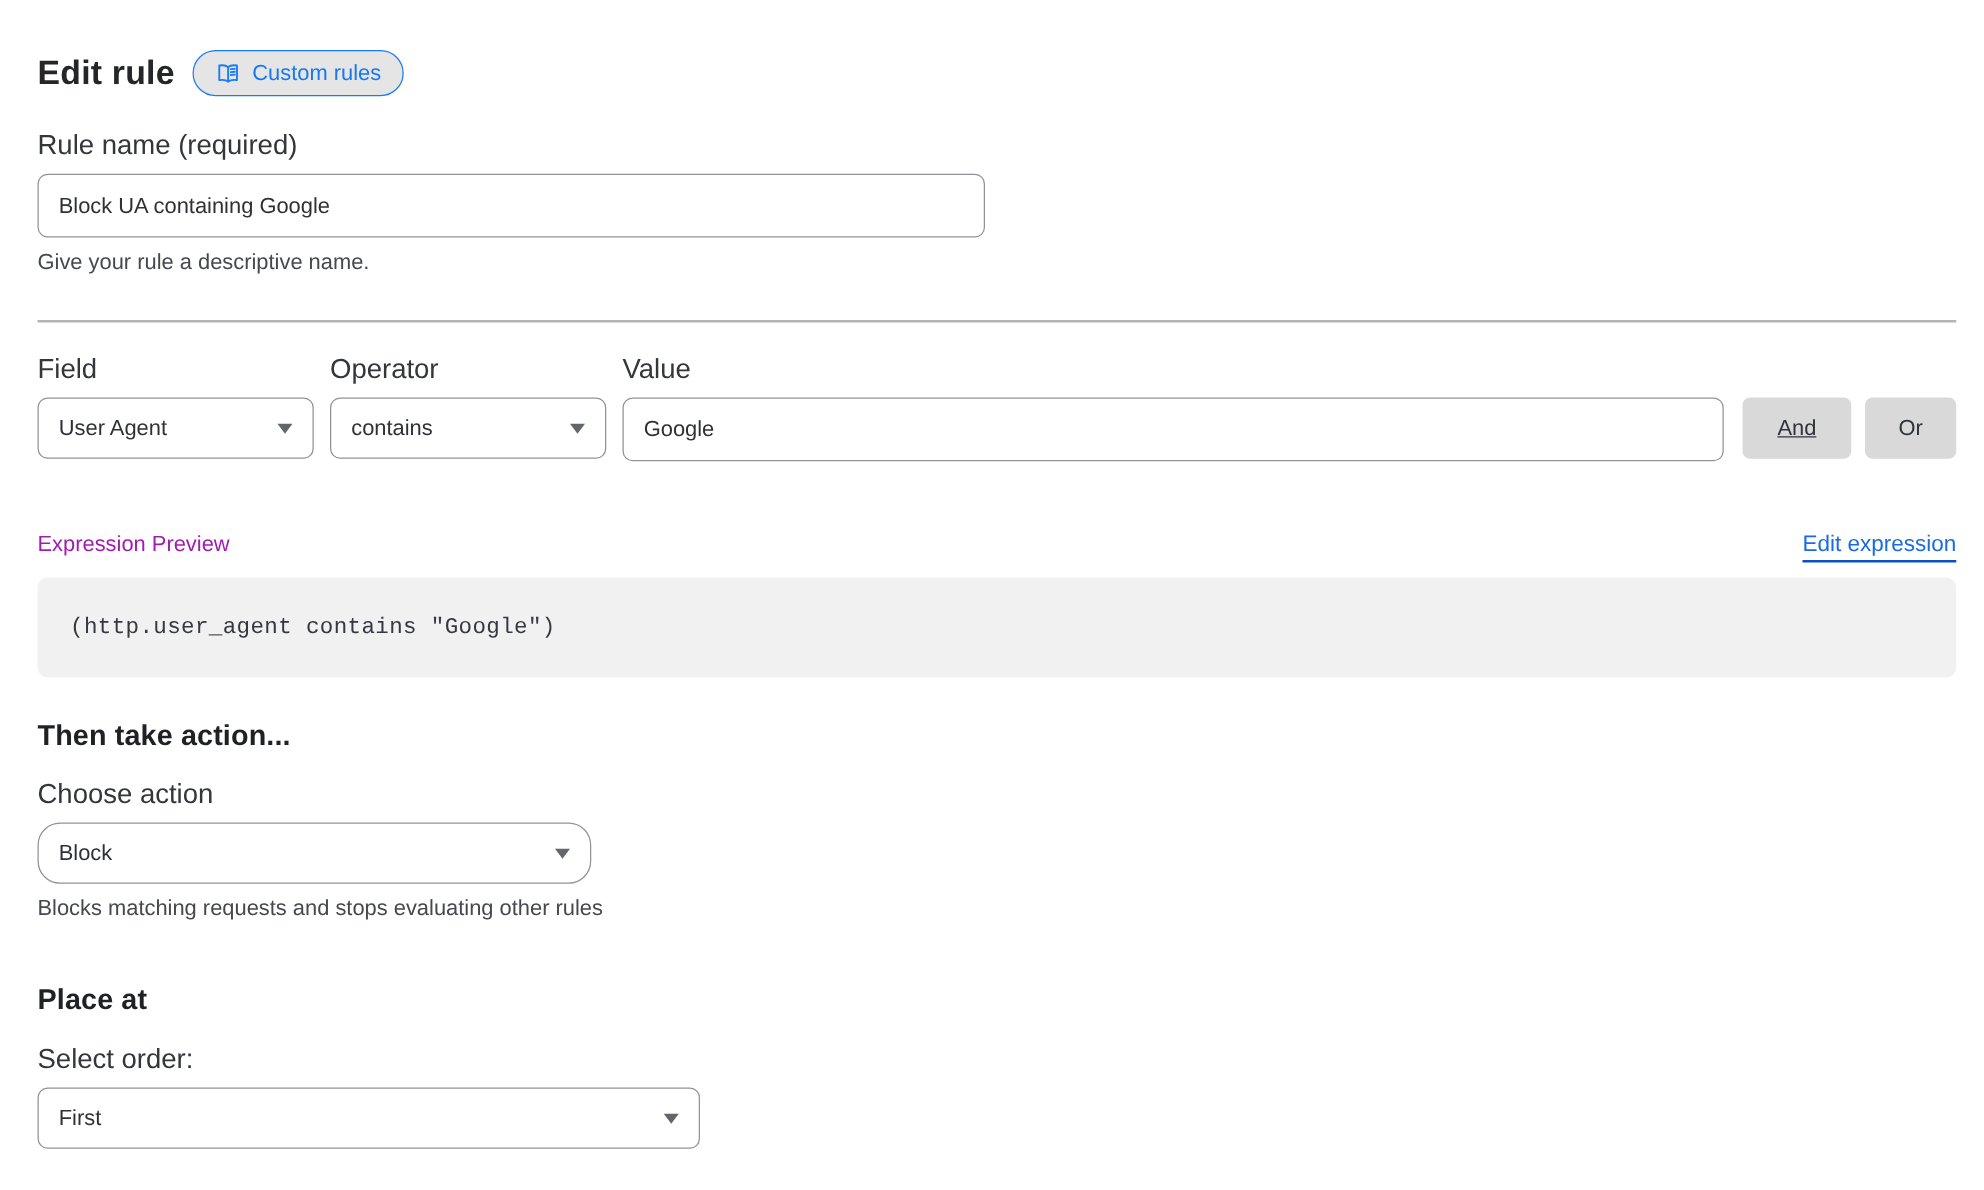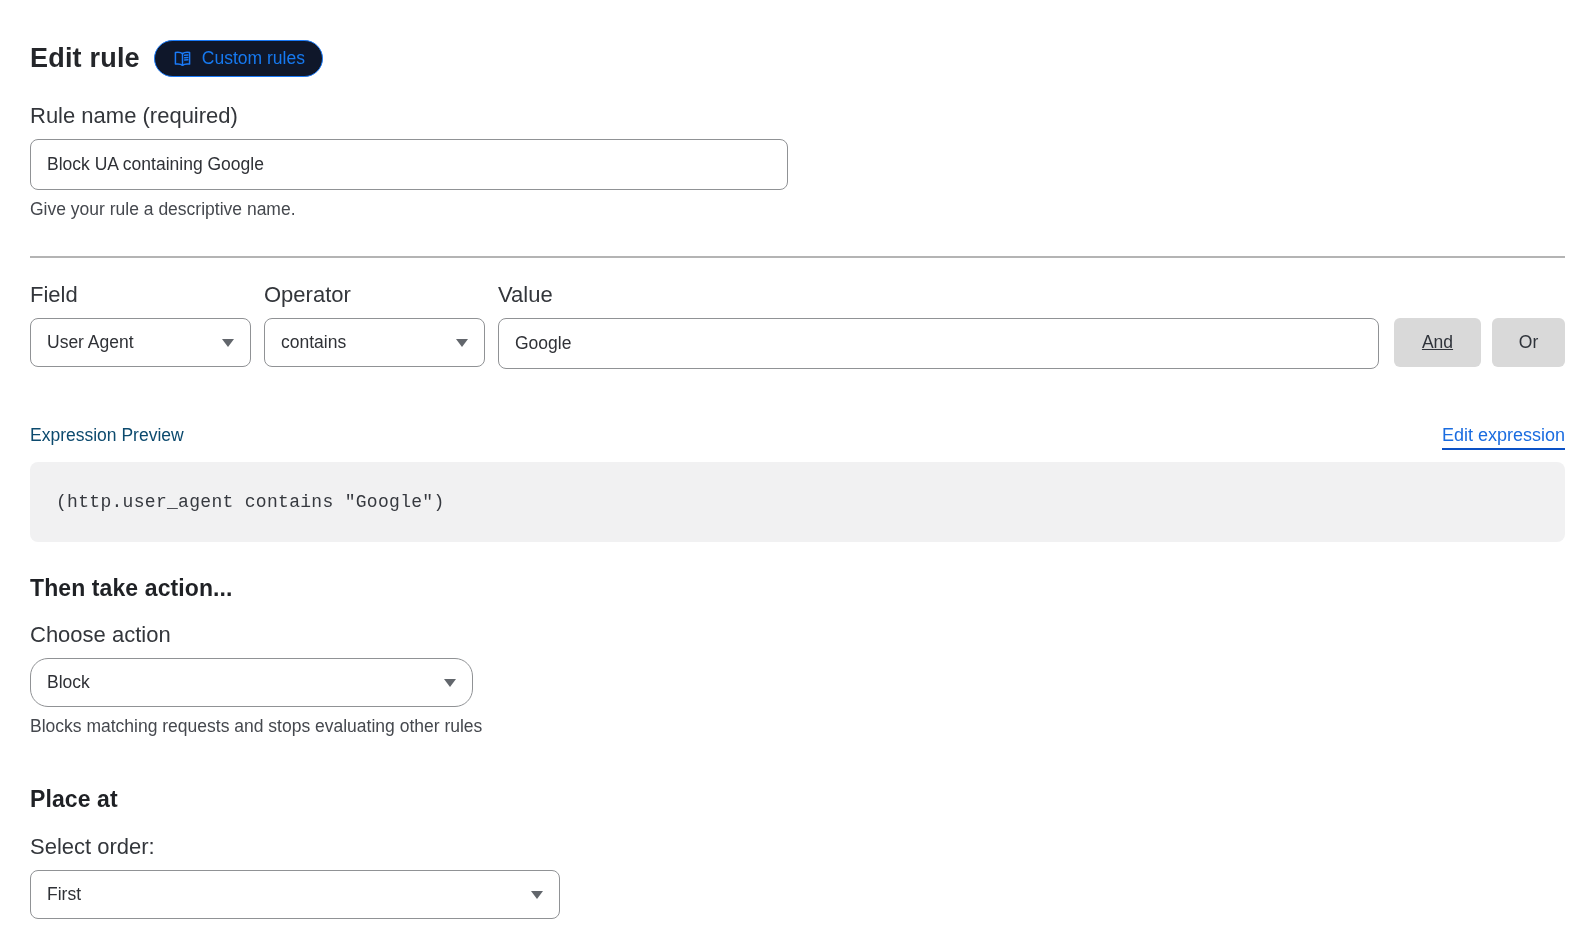--- a/index.html
+++ b/index.html
@@ -28,21 +28,21 @@
   .pill-btn {
     display: inline-flex;
     align-items: center;
     gap: 9px;
     height: 37px;
     padding: 0 17px;
     border: 1.5px solid #1a7af8;
     border-radius: 19px;
     color: #1679f0;
     font-size: 17.5px;
-    background: #0f172a;
+    background: #e5e5e5;
     cursor: pointer;
     line-height: 1;
   }
   .pill-btn svg { display: block; }
 
   
   .field-label {
     font-size: 22px;
     color: #33363b;
     margin-bottom: 12px;
@@ -127,21 +127,21 @@
   .conn-btn.or  { width: 73px; }
 
   
   .preview-header {
     margin-top: 56px;
     display: flex;
     align-items: baseline;
     justify-content: space-between;
     width: 1535px;
   }
-  .preview-label { font-size: 17.5px; color: #0c4a6e; }
+  .preview-label { font-size: 17.5px; color: #a21caf; }
   .edit-link {
     font-size: 18px;
     color: #1a6ce0;
     text-decoration: none;
     border-bottom: 2.5px solid #0b51c5;
     padding-bottom: 2px;
     cursor: pointer;
   }
   .code-block {
     margin-top: 12px;

